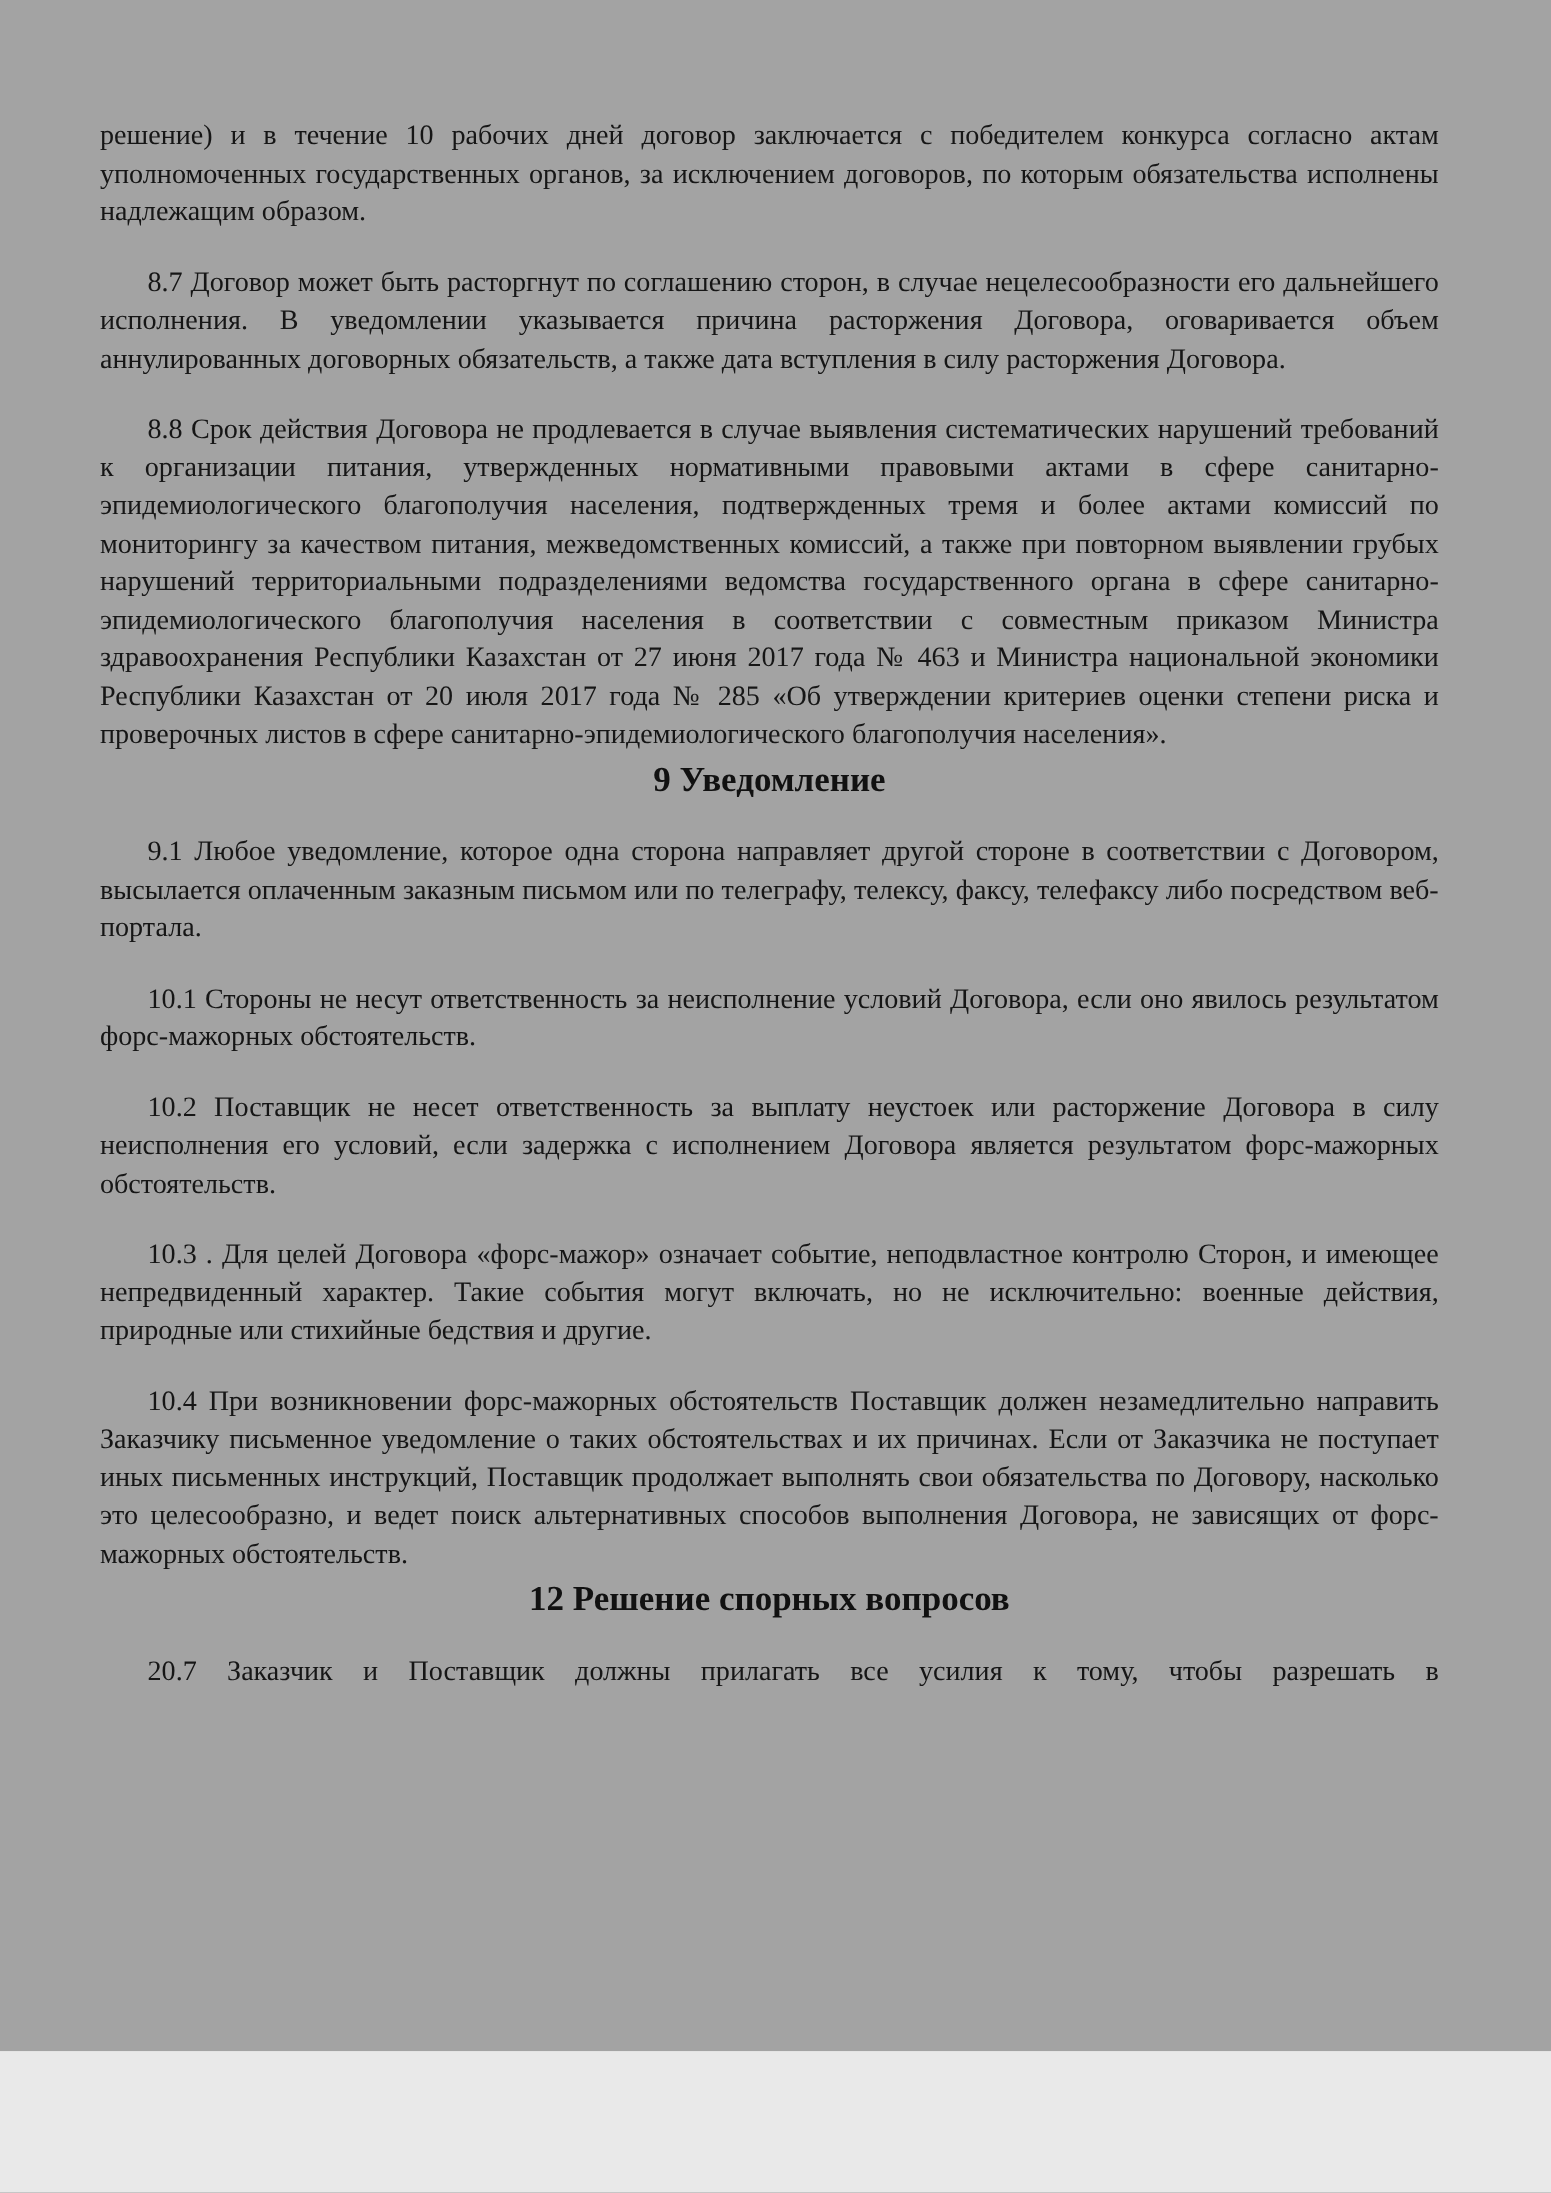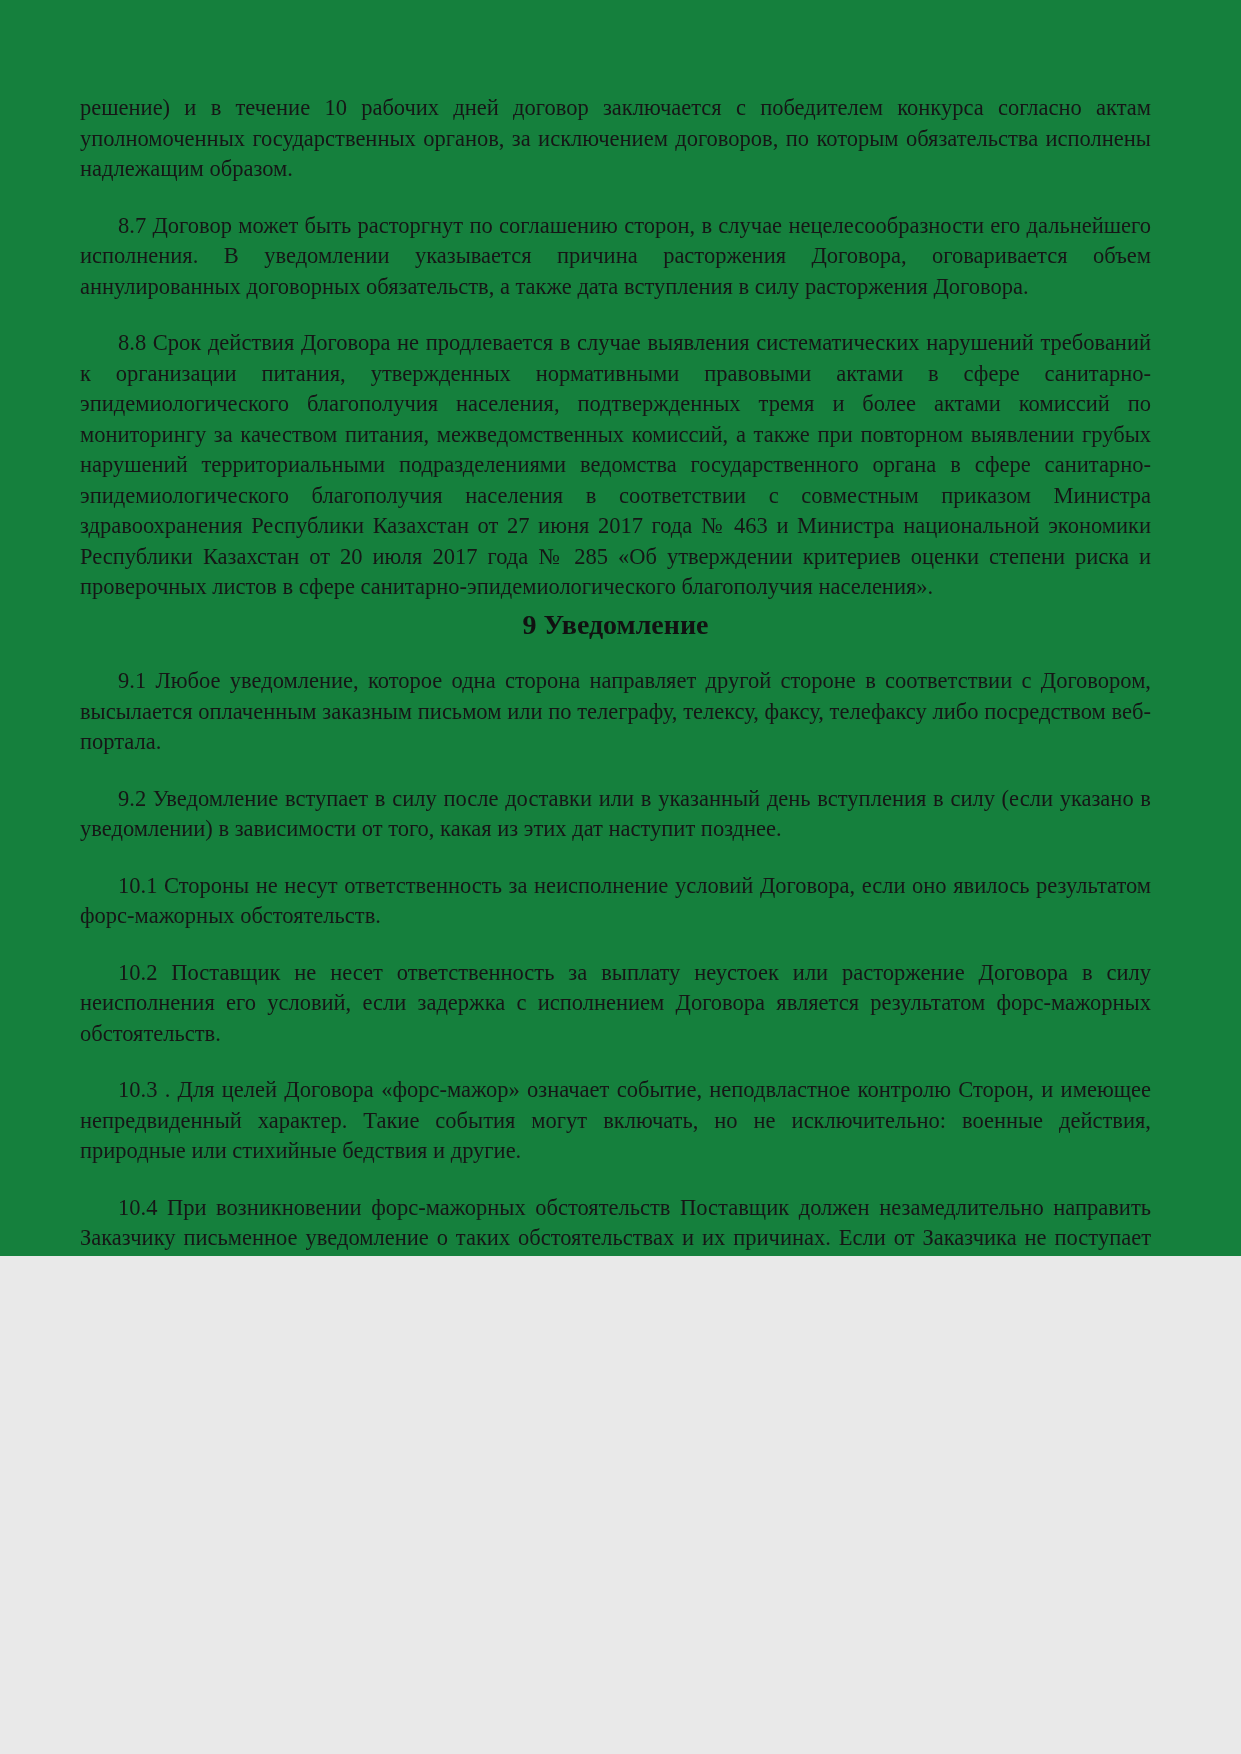--- a/index.html
+++ b/index.html
@@ -1,22 +1,22 @@
 <!DOCTYPE html>
 <html><head>
 <meta charset="utf-8">
 <style>
   * { margin: 0; padding: 0; box-sizing: border-box; }
   html, body { background: #e9e9e9; }
   .page {
     position: relative;
     width: 1241px;
-    height: 1256px;
+    height: 1641px;
     margin: 0 auto;
-    background: #15803d;
+    background: #a3a3a3;
     overflow: hidden;
     font-family: "Liberation Serif", "DejaVu Serif", serif;
     color: #161616;
   }
   .doc {
     position: absolute;
     left: 80px;
     top: 93px;
     width: 1071px;
     font-size: 22.5px;
@@ -67,21 +67,20 @@
 <body>
 
 <div class="page">
 
   <div class="doc">
     <p>решение) и в течение 10 рабочих дней договор заключается с победителем конкурса согласно актам уполномоченных государственных органов, за исключением договоров, по которым обязательства исполнены надлежащим образом.</p>
     <p class="indent gap">8.7 Договор может быть расторгнут по соглашению сторон, в случае нецелесообразности его дальнейшего исполнения. В уведомлении указывается причина расторжения Договора, оговаривается объем аннулированных договорных обязательств, а также дата вступления в силу расторжения Договора.</p>
     <p class="indent gap">8.8 Срок действия Договора не продлевается в случае выявления систематических нарушений требований к организации питания, утвержденных нормативными правовыми актами в сфере санитарно-эпидемиологического благополучия населения, подтвержденных тремя и более актами комиссий по мониторингу за качеством питания, межведомственных комиссий, а также при повторном выявлении грубых нарушений территориальными подразделениями ведомства государственного органа в сфере санитарно-эпидемиологического благополучия населения в соответствии с совместным приказом Министра здравоохранения Республики Казахстан от 27 июня 2017 года № 463 и Министра национальной экономики Республики Казахстан от 20 июля 2017 года № 285 «Об утверждении критериев оценки степени риска и проверочных листов в сфере санитарно-эпидемиологического благополучия населения».</p>
     <h2>9 Уведомление</h2>
     <p class="indent gap">9.1 Любое уведомление, которое одна сторона направляет другой стороне в соответствии с Договором, высылается оплаченным заказным письмом или по телеграфу, телексу, факсу, телефаксу либо посредством веб-портала.</p>
-    <p class="indent gap">9.2 Уведомление вступает в силу после доставки или в указанный день вступления в силу (если указано в уведомлении) в зависимости от того, какая из этих дат наступит позднее.</p>
     <p class="indent gap">10.1 Стороны не несут ответственность за неисполнение условий Договора, если оно явилось результатом форс-мажорных обстоятельств.</p>
     <p class="indent gap">10.2 Поставщик не несет ответственность за выплату неустоек или расторжение Договора в силу неисполнения его условий, если задержка с исполнением Договора является результатом форс-мажорных обстоятельств.</p>
     <p class="indent gap">10.3 . Для целей Договора «форс-мажор» означает событие, неподвластное контролю Сторон, и имеющее непредвиденный характер. Такие события могут включать, но не исключительно: военные действия, природные или стихийные бедствия и другие.</p>
     <p class="indent gap">10.4 При возникновении форс-мажорных обстоятельств Поставщик должен незамедлительно направить Заказчику письменное уведомление о таких обстоятельствах и их причинах. Если от Заказчика не поступает иных письменных инструкций, Поставщик продолжает выполнять свои обязательства по Договору, насколько это целесообразно, и ведет поиск альтернативных способов выполнения Договора, не зависящих от форс-мажорных обстоятельств.</p>
     <h2>12 Решение спорных вопросов</h2>
     <p class="indent gap justify-last">20.7 Заказчик и Поставщик должны прилагать все усилия к тому, чтобы разрешать в</p>
   </div>
 
   <div class="footer-rule"></div>
 

